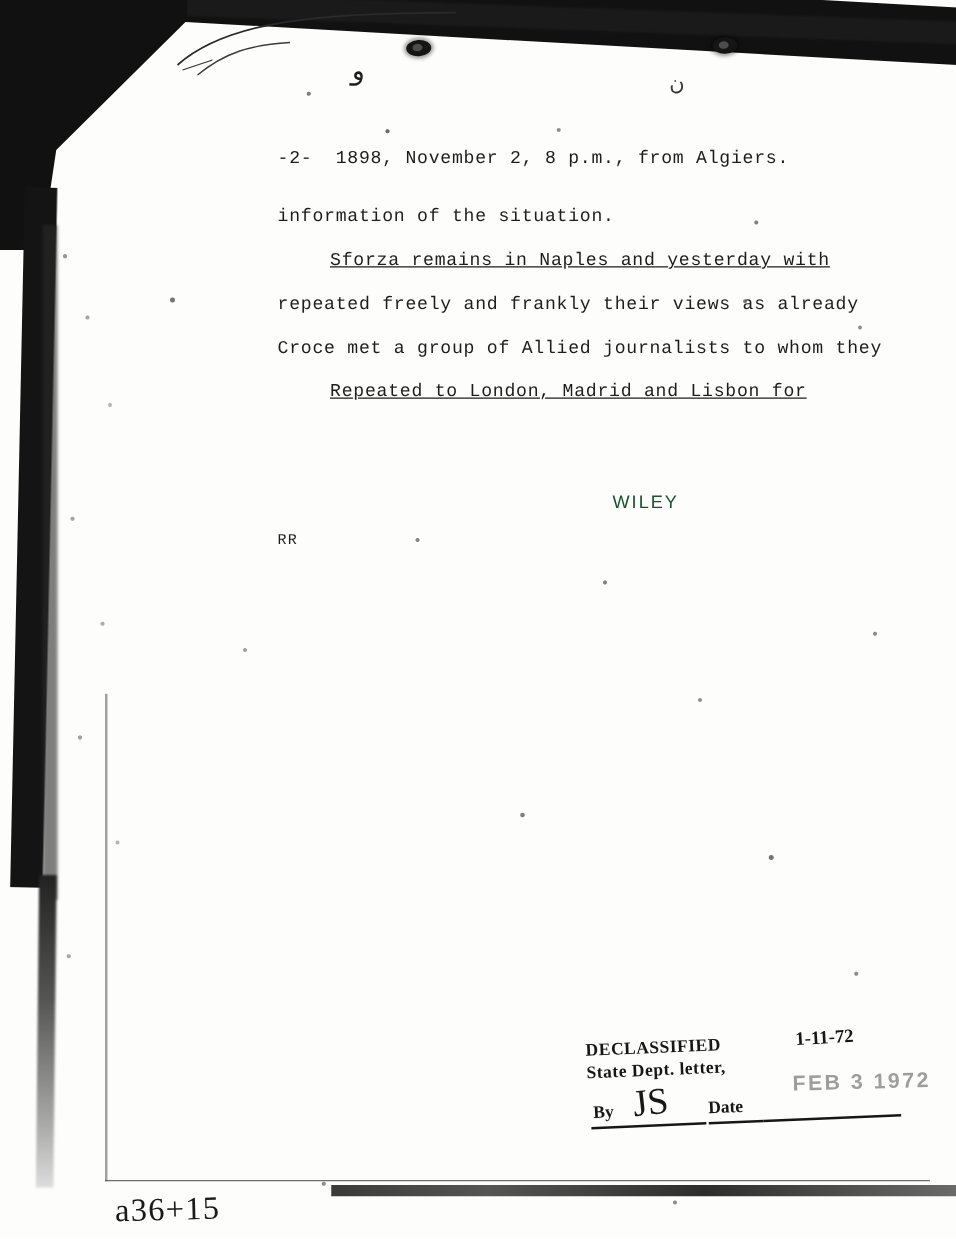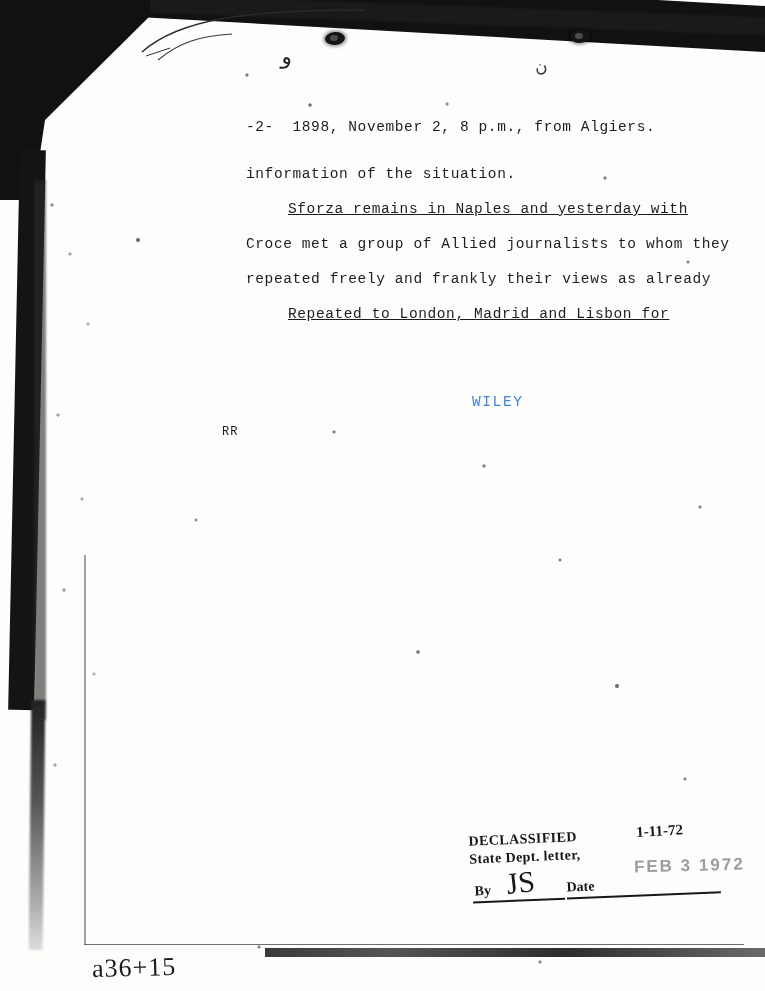--- a/index.html
+++ b/index.html
@@ -169,32 +169,31 @@
   .typed {
     position: absolute;
     top: 110px;
     left: 222px;
     width: 500px;
     color: #1d1d1d;
     font-family: "Liberation Mono", monospace;
     font-size: 14.5px;
     letter-spacing: 0.6px;
     line-height: 35px;
-    margin-left: 24px;
   }
   .typed p { margin: 0; white-space: pre; }
   .indent { padding-left: 42px; text-decoration: underline; }
   .sig {
     position: absolute;
     top: 394px;
-    left: 472px;
-    font-family: Liberation Mono, monospace;
+    left: 490px;
+    font-family: Liberation Sans, sans-serif;
     font-size: 14.5px;
     letter-spacing: 1.6px;
-    color: #3b82f6;
+    color: #14532d;
   }
   .rr {
     position: absolute;
     top: 425px;
     left: 222px;
     font-family: "Liberation Mono", monospace;
     font-size: 12px;
     letter-spacing: 1px;
     color: #1d1d1d;
   }
@@ -331,22 +330,22 @@
     </div>
 
   <div class="scribble-1">و</div>
   <div class="scribble-2">ن</div>
 
   <div class="typed">
     <p>-2-  1898, November 2, 8 p.m., from Algiers.</p>
     <p style="height:12px"></p>
     <p>information of the situation.</p>
     <p class="indent">Sforza remains in Naples and yesterday with</p>
+    <p>repeated freely and frankly their views as already</p>
     <p>Croce met a group of Allied journalists to whom they</p>
-    <p>repeated freely and frankly their views as already</p>
     <p class="indent">Repeated to London, Madrid and Lisbon for</p>
   </div>
 
   <div class="sig">WILEY</div>
   <div class="rr">RR</div>
 
   <div class="stamp">
     <div class="l1">DECLASSIFIED</div>
     <div class="l2">State Dept. letter,</div>
     <div class="date-auth">1-11-72</div>

